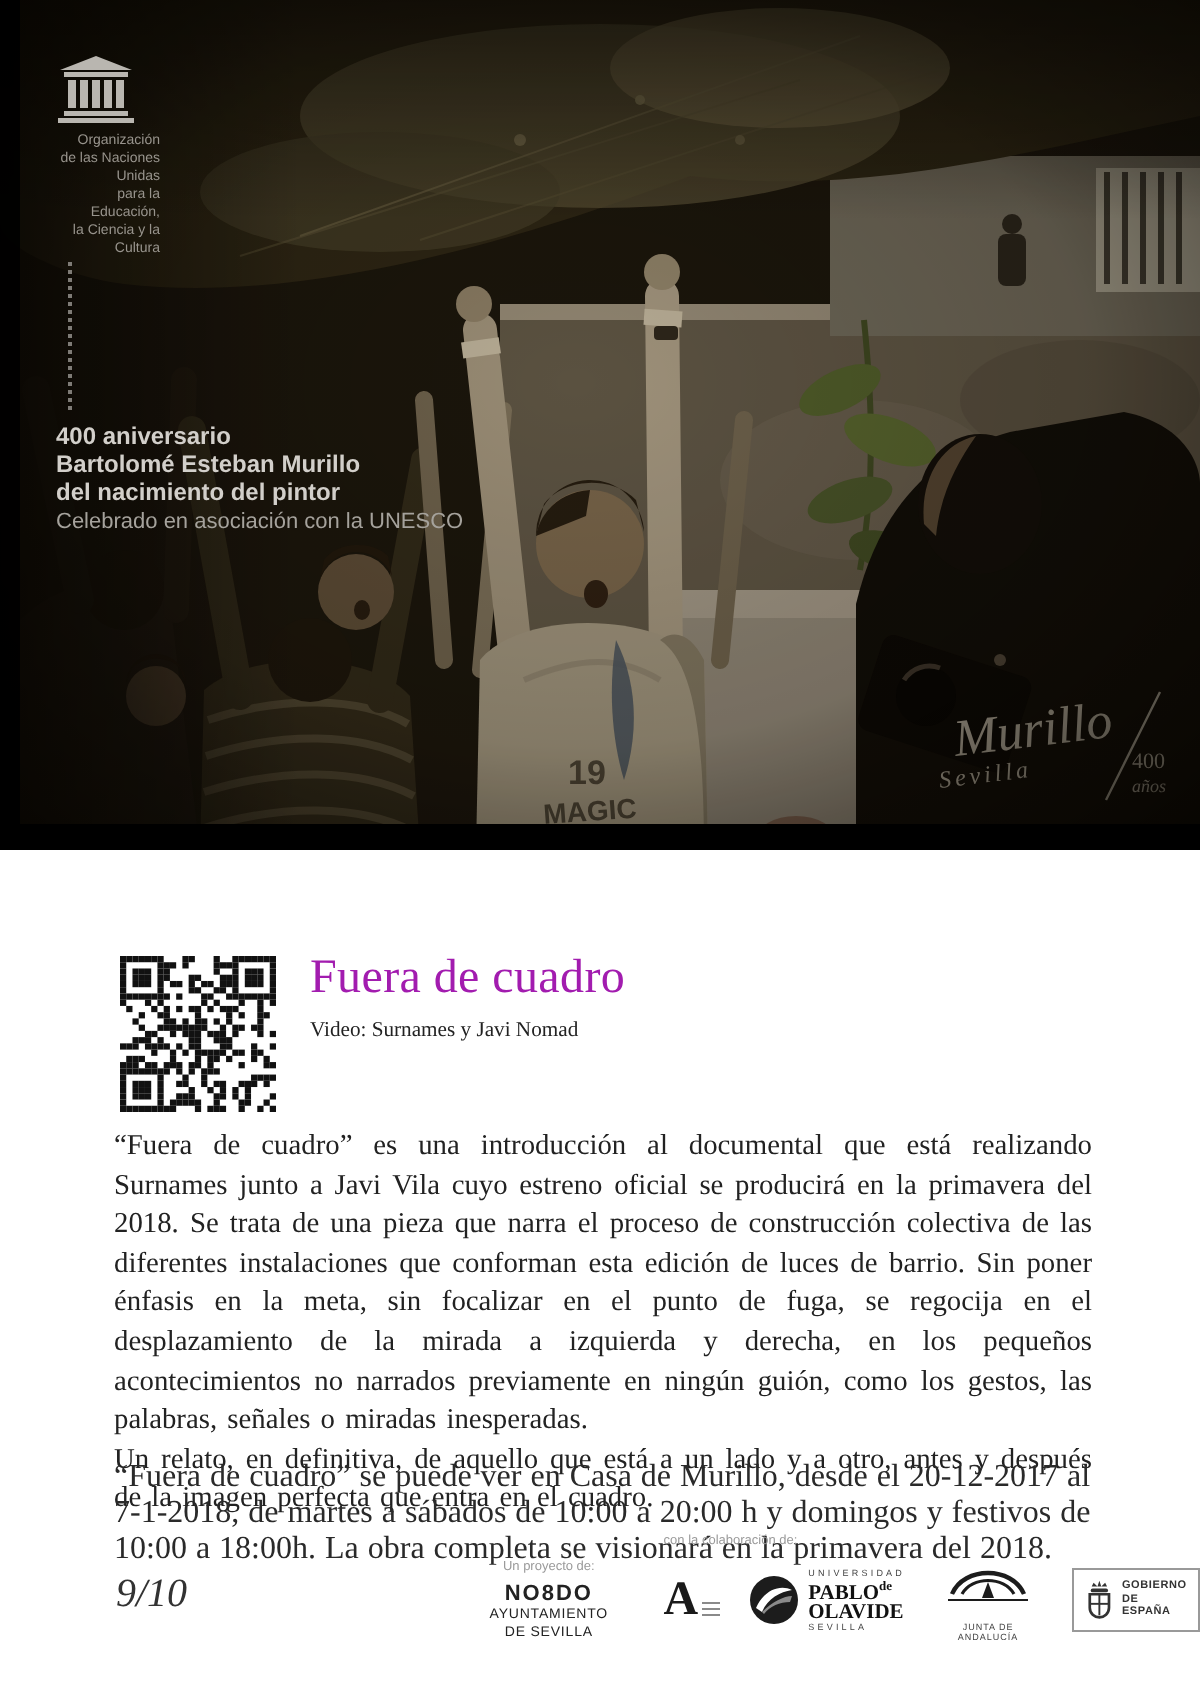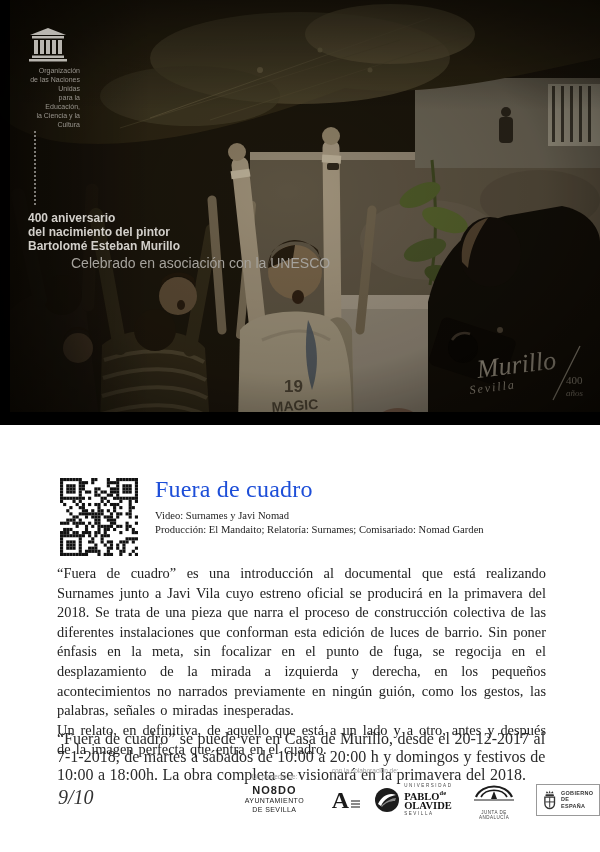--- a/index.html
+++ b/index.html
@@ -15,38 +15,38 @@
     position:absolute;left:28px;top:28px;display:flex;align-items:flex-start;
     font-family:"Liberation Sans","DejaVu Sans",sans-serif;
     flex-direction:column;
   }
   .unesco-left{width:52px;text-align:right;margin-right:8px;}
   .unesco-temple{display:inline-block;margin-right:0;}
   .org-lines{margin-top:4px;font-size:7px;line-height:9px;color:#98948d;}
   .dotted-sep{border-left:2px dotted #7e7b76;height:74px;margin:2px 8px 0 6px;}
   .anniv{padding-top:6px;}
   .anniv-line{font-size:12px;font-weight:bold;line-height:14px;color:#d2cfca;}
-  .assoc-line{font-size:14px;color:#a5a29c;margin-top:2px;margin-left:43px;}
+  .assoc-line{font-size:11px;color:#a5a29c;margin-top:2px;}
   
   .project-head{position:absolute;left:58px;top:476px;width:490px;}
   .qr{position:absolute;left:2px;top:2px;width:78px;height:78px;}
   .project-texts{margin-left:97px;}
-  .project-title{font-size:24px;letter-spacing:.2px;color:#1d4ed8;line-height:26px;}
+  .project-title{font-size:24px;letter-spacing:.2px;color:#a21caf;line-height:26px;}
   .project-subtitle{margin-top:3px;line-height:13px;}
   .subtitle-main{font-style:italic;font-size:17.5px;color:#222;}
   .subtitle-rest{font-style:italic;font-weight:bold;font-size:9.8px;color:#333;}
   .credits{margin-top:7px;font-size:10.6px;line-height:14px;color:#222;}
   
   .body-text{position:absolute;left:57px;top:564px;width:489px;text-align:justify;
     font-size:14.4px;line-height:19.6px;color:#222;word-spacing:1.5px;}
   .body-text p{margin:0;}
   .note{position:absolute;left:57px;top:730px;width:489px;font-size:16px;line-height:18px;color:#2a2a2a;word-spacing:.5px;}
   
   .page-number{position:absolute;left:58px;top:786px;font-style:italic;font-size:20px;color:#333;}
-  .sponsors{position:absolute;left:235px;top:767px;display:flex;align-items:center;
+  .sponsors{position:absolute;left:235px;top:767px;display:flex;align-items:flex-end;
     font-family:"Liberation Sans","DejaVu Sans",sans-serif;color:#222;}
   .sponsor-label{font-size:6.5px;color:#9a9a9a;margin-bottom:5px;}
   .group-project{width:80px;text-align:center;margin-right:18px;}
   .group-collab{}
   .collab-logos{display:flex;align-items:center;gap:14px;}
   .sevilla-logo{line-height:10px;}
   .sevilla-motto{font-size:11px;font-weight:bold;letter-spacing:1px;color:#222;}
   .sevilla-sub{font-size:7px;letter-spacing:.4px;color:#222;line-height:8.5px;margin-top:2px;}
   .icas{display:flex;align-items:flex-end;}
   .icas-letter{font-family:"Liberation Serif",serif;font-size:24px;font-weight:bold;line-height:22px;color:#1a1a1a;}
@@ -223,22 +223,22 @@
       <div class="org-lines">
         <div>Organización</div>
         <div>de las Naciones Unidas</div>
         <div>para la Educación,</div>
         <div>la Ciencia y la Cultura</div>
       </div>
     </div>
     <div class="dotted-sep"></div>
     <div class="anniv">
       <div class="anniv-line">400 aniversario</div>
+      <div class="anniv-line">Bartolomé Esteban Murillo</div>
       <div class="anniv-line">del nacimiento del pintor</div>
-      <div class="anniv-line">Bartolomé Esteban Murillo</div>
       <div class="assoc-line">Celebrado en asociación con la UNESCO</div>
     </div>
   </div>
 </div>
 
 <div class="project-head">
   <svg class="qr" id="qr-svg" viewBox="0 0 75 75" width="78" height="78">
       <rect width="75" height="75" fill="#fff"></rect>
       <rect x="0" y="0" width="3" height="3" fill="#111"></rect>
       <rect x="3" y="0" width="3" height="3" fill="#111"></rect>
@@ -542,21 +542,20 @@
       <rect x="45" y="72" width="3" height="3" fill="#111"></rect>
       <rect x="48" y="72" width="3" height="3" fill="#111"></rect>
       <rect x="57" y="72" width="3" height="3" fill="#111"></rect>
       <rect x="66" y="72" width="3" height="3" fill="#111"></rect>
       <rect x="72" y="72" width="3" height="3" fill="#111"></rect>
     </svg>
   <div class="project-texts">
     <div class="project-title">Fuera de cuadro</div>
     <div class="credits">
       <div>Video: Surnames y Javi Nomad</div>
-      <div>Producción: El Mandaito; Relatoría: Surnames; Comisariado: Nomad Garden</div>
     </div>
   </div>
 </div>
 
 <div class="body-text">
   <p>“Fuera de cuadro” es una introducción al documental que está realizando Surnames junto a Javi Vila  cuyo estreno oficial se producirá en la primavera del 2018. Se trata de una pieza que narra el proceso de construcción colectiva de las diferentes instalaciones que conforman esta edición de luces de barrio.  Sin poner énfasis en la meta, sin focalizar en el punto de fuga, se regocija en el desplazamiento de la mirada a izquierda y derecha, en los pequeños acontecimientos no narrados previamente en ningún guión, como los gestos, las palabras, señales o miradas inesperadas.</p>
   <p>Un relato, en definitiva, de aquello que está a un lado y a otro, antes y después de la imagen perfecta que entra en el cuadro.</p>
 </div>
 <div class="note">“Fuera de cuadro” se puede ver en Casa de Murillo, desde el 20-12-2017 al 7-1-2018, de martes a sábados de 10:00 a 20:00 h y domingos y festivos de 10:00 a 18:00h. La obra completa se visionará en la primavera del 2018.</div>
 

